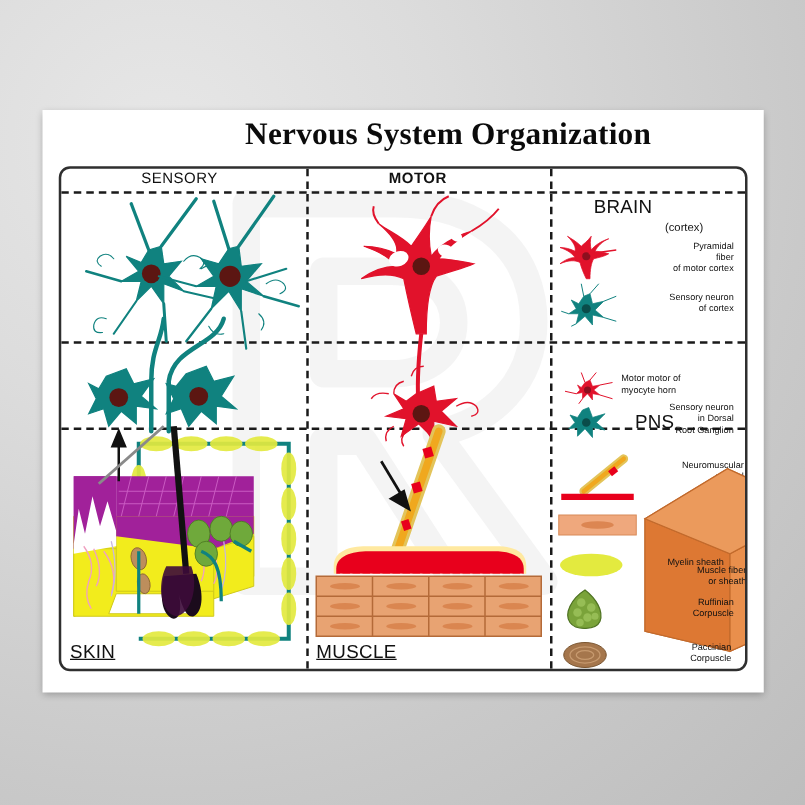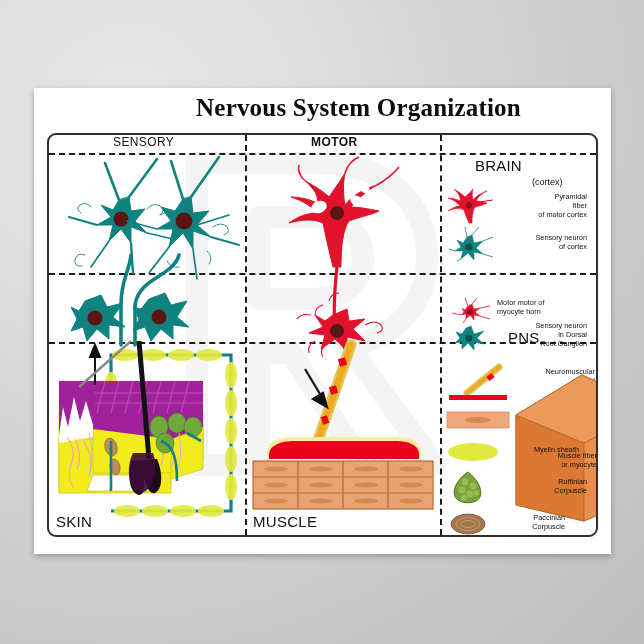--- a/index.html
+++ b/index.html
@@ -45,21 +45,21 @@
     border-top:2px dashed #1a1a1a;}
   .v-dash{position:absolute;top:0;height:100%;width:0;
     border-left:2px dashed #1a1a1a;}
 
   
   .col-head{
     position:absolute;font-size:12px;color:#111;letter-spacing:.4px;
     font-family:"Liberation Sans",sans-serif;
   }
   .corner-label{
-    position:absolute;font-size:15px;color:#111;letter-spacing:.3px;
+    position:absolute;font-size:15px;color:#111;letter-spacing:.3px;text-decoration:underline;
   }
 
   
   .legend-title{
     position:absolute;font-size:15px;color:#111;letter-spacing:.2px;
     white-space:nowrap;
   }
   .legend-sub{position:absolute;font-size:9px;color:#111;white-space:nowrap;margin-left:31px;}
   .legend-txt{
     position:absolute;font-size:7.3px;color:#111;line-height:9px;
@@ -433,21 +433,21 @@
         </div>
 
         <svg class="abs" style="left:465px;top:236px;" width="140" height="150" viewBox="0 0 140 150">
           <path d="M2 44 L68 4 L138 36 L138 120 L70 150 L2 134 Z" fill="#e5823e" stroke="#c26a2c" stroke-width="1"></path>
           <path d="M2 44 L70 72 L70 150 L2 134 Z" fill="#dd7833" stroke="#c26a2c" stroke-width="1"></path>
           <path d="M70 72 L138 36 L138 120 L70 150 Z" fill="#e98f4c" stroke="#c26a2c" stroke-width="1"></path>
           <path d="M2 44 L68 4 L138 36 L70 72 Z" fill="#eb9a5c" stroke="#c26a2c" stroke-width="1"></path>
         </svg>
         <div class="legend-txt" style="left:458px;top:278px;width:90px;margin-top:38px;">
           <span>Muscle fiber</span><br>
-          <span>or myocyte</span>
+          <span>or sheath</span>
         </div>
 
         <svg class="abs" style="left:398px;top:275px;" width="62" height="20" viewBox="0 0 62 20">
           <rect x="0" y="2" width="62" height="16" fill="#efa87d" stroke="#d88a58" stroke-width=".8"></rect>
           <ellipse cx="31" cy="10" rx="13" ry="3" fill="#cf6f36" opacity=".6"></ellipse>
         </svg>
 
         <svg class="abs" style="left:398px;top:306px;" width="52" height="22" viewBox="0 0 52 22">
           <ellipse cx="26" cy="11" rx="25" ry="9" fill="#e3ea3f"></ellipse>
         </svg>
@@ -471,21 +471,21 @@
           <span>Corpuscle</span>
         </div>
 
         <svg class="abs" style="left:401px;top:378px;" width="36" height="22" viewBox="0 0 36 22">
           <ellipse cx="18" cy="11" rx="17" ry="10" fill="#a5764c" stroke="#7a5530" stroke-width=".8"></ellipse>
           <g stroke="#c79a6f" stroke-width="1" fill="none">
             <ellipse cx="18" cy="11" rx="12" ry="6.5"></ellipse>
             <ellipse cx="18" cy="11" rx="7" ry="3.5"></ellipse>
           </g>
         </svg>
-        <div class="legend-txt" style="left:436px;top:378px;width:80px;">
+        <div class="legend-txt" style="left:456px;top:378px;width:80px;">
           <span>Paccinian</span><br>
           <span>Corpuscle</span>
         </div>
 
       </div>
     </div>
   </div>
 </div>
 
 </body></html>

